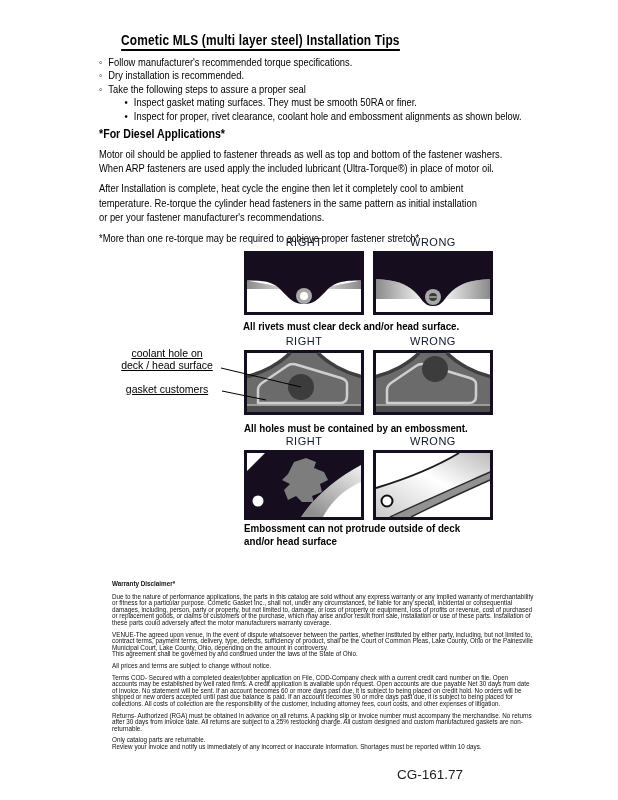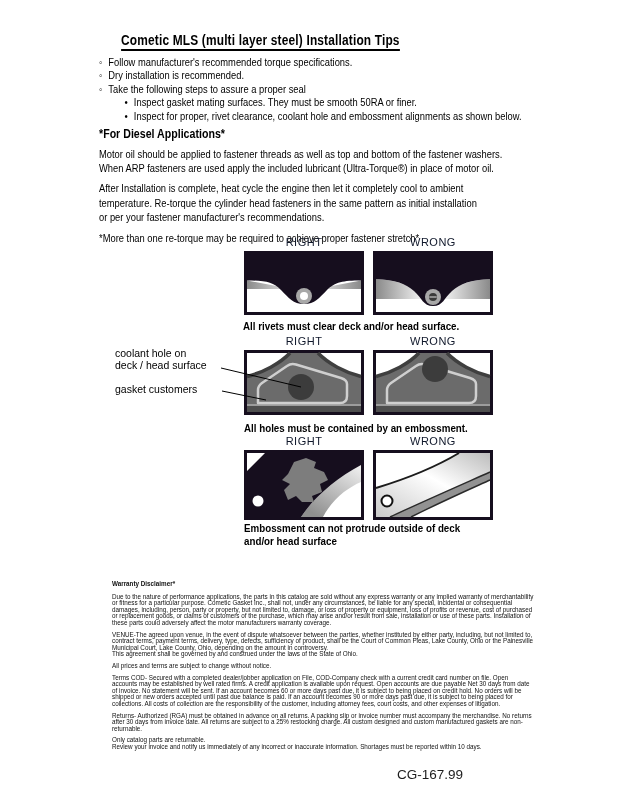--- a/index.html
+++ b/index.html
@@ -38,21 +38,21 @@
     font-size:11px; letter-spacing:0.5px; color:#0f172a;
   }
   .fig-box { position:absolute; width:120px; }
   .fig-box svg { display:block; width:100%; height:100%; }
   .caption {
     position:absolute; font-weight:bold; font-size:11.5px; line-height:12.6px;
     white-space:pre-line; transform:scaleX(0.85); transform-origin:0 0;
   }
   .ann {
     position:absolute; font-size:10.5px; line-height:11.6px;
-    text-align:left; white-space:pre-line; width:104px; left:108px;
+    text-align:center; white-space:pre-line; width:104px; left:108px;text-decoration:underline;
   }
   .leader-overlay { position:absolute; left:120px; top:340px; width:260px; height:60px; z-index:5; }
 
   
   .legal { position:absolute; left:105px; top:574px; width:422px; font-size:6.3px; line-height:6.6px; color:#111; }
   .legal .lh { font-weight:bold; margin-bottom:6px; }
   .legal p { margin-bottom:5px; white-space:pre-line; }
 
   .page-code { position:absolute; left:390px; top:760px; font-size:13.5px; color:#1c1c1c; }
 </style>
@@ -236,15 +236,15 @@
     <p>Due to the nature of performance applications, the parts in this catalog are sold without any express warranty or any implied warranty of merchantability or fitness for a particular purpose.  Cometic Gasket Inc., shall not, under any circumstances, be liable for any special, incidental or consequential damages, including, person, party or property, but not limited to, damage, or loss of property or equipment, loss of profits or revenue, cost of purchased or replacement goods, or claims of customers of the purchase, which may arise and/or result from sale, installation or use of these parts.  Installation of these parts could adversely affect the motor manufacturers warranty coverage.</p>
     <p>VENUE-The agreed upon venue, in the event of dispute whatsoever between the parties, whether instituted by either party, including, but not limited to, contract terms, payment terms, delivery, type, defects, sufficiency of product, shall be the Court of Common Pleas, Lake County, Ohio or the Painesville Municipal Court, Lake County, Ohio, depending on the amount in controversy.
 This agreement shall be governed by and construed under the laws of the State of Ohio.</p>
     <p>All prices and terms are subject to change without notice.</p>
     <p>Terms COD- Secured with a completed dealer/jobber application on File, COD-Company check with a current credit card number on file.  Open accounts may be established by well rated firms.  A credit application is available upon request.  Open accounts are due payable Net 30 days from date of invoice.  No statement will be sent.  If an account becomes 60 or more days past due, it is subject to being placed on credit hold.  No orders will be shipped or new orders accepted until past due balance is paid.  If an account becomes 90 or more days past due, it is subject to being placed for collections.  All costs of collection are the responsibility of the customer, including attorney fees, court costs, and other expenses of litigation.</p>
     <p>Returns- Authorized (RGA) must be obtained in advance on all returns.  A packing slip or invoice number must accompany the merchandise.  No returns after 30 days from invoice date.  All returns are subject to a 25% restocking charge.  All custom designed and custom manufactured gaskets are non-returnable.</p>
     <p>Only catalog parts are returnable.
 Review your invoice and notify us immediately of any incorrect or inaccurate information.  Shortages must be reported within 10 days.</p>
   </div>
 
-  <div class="page-code">CG-167.99</div>
+  <div class="page-code">CG-161.77</div>
 
 </div>
 
 </body></html>

